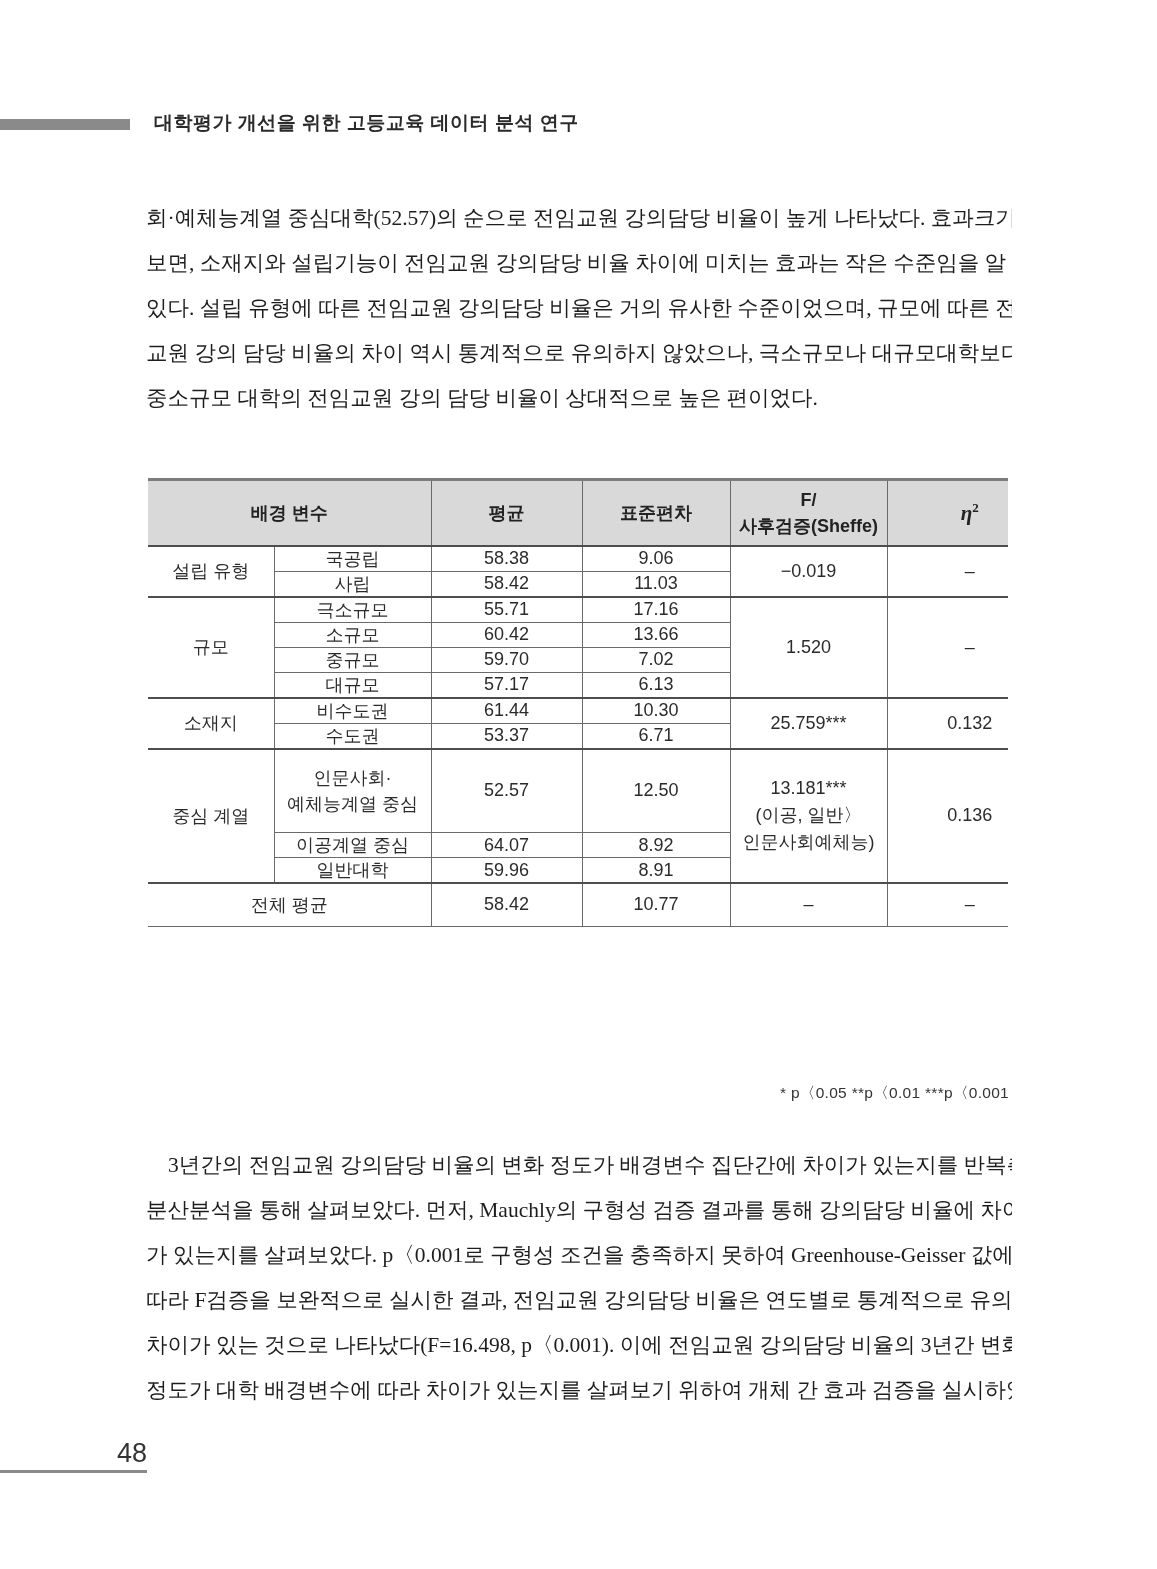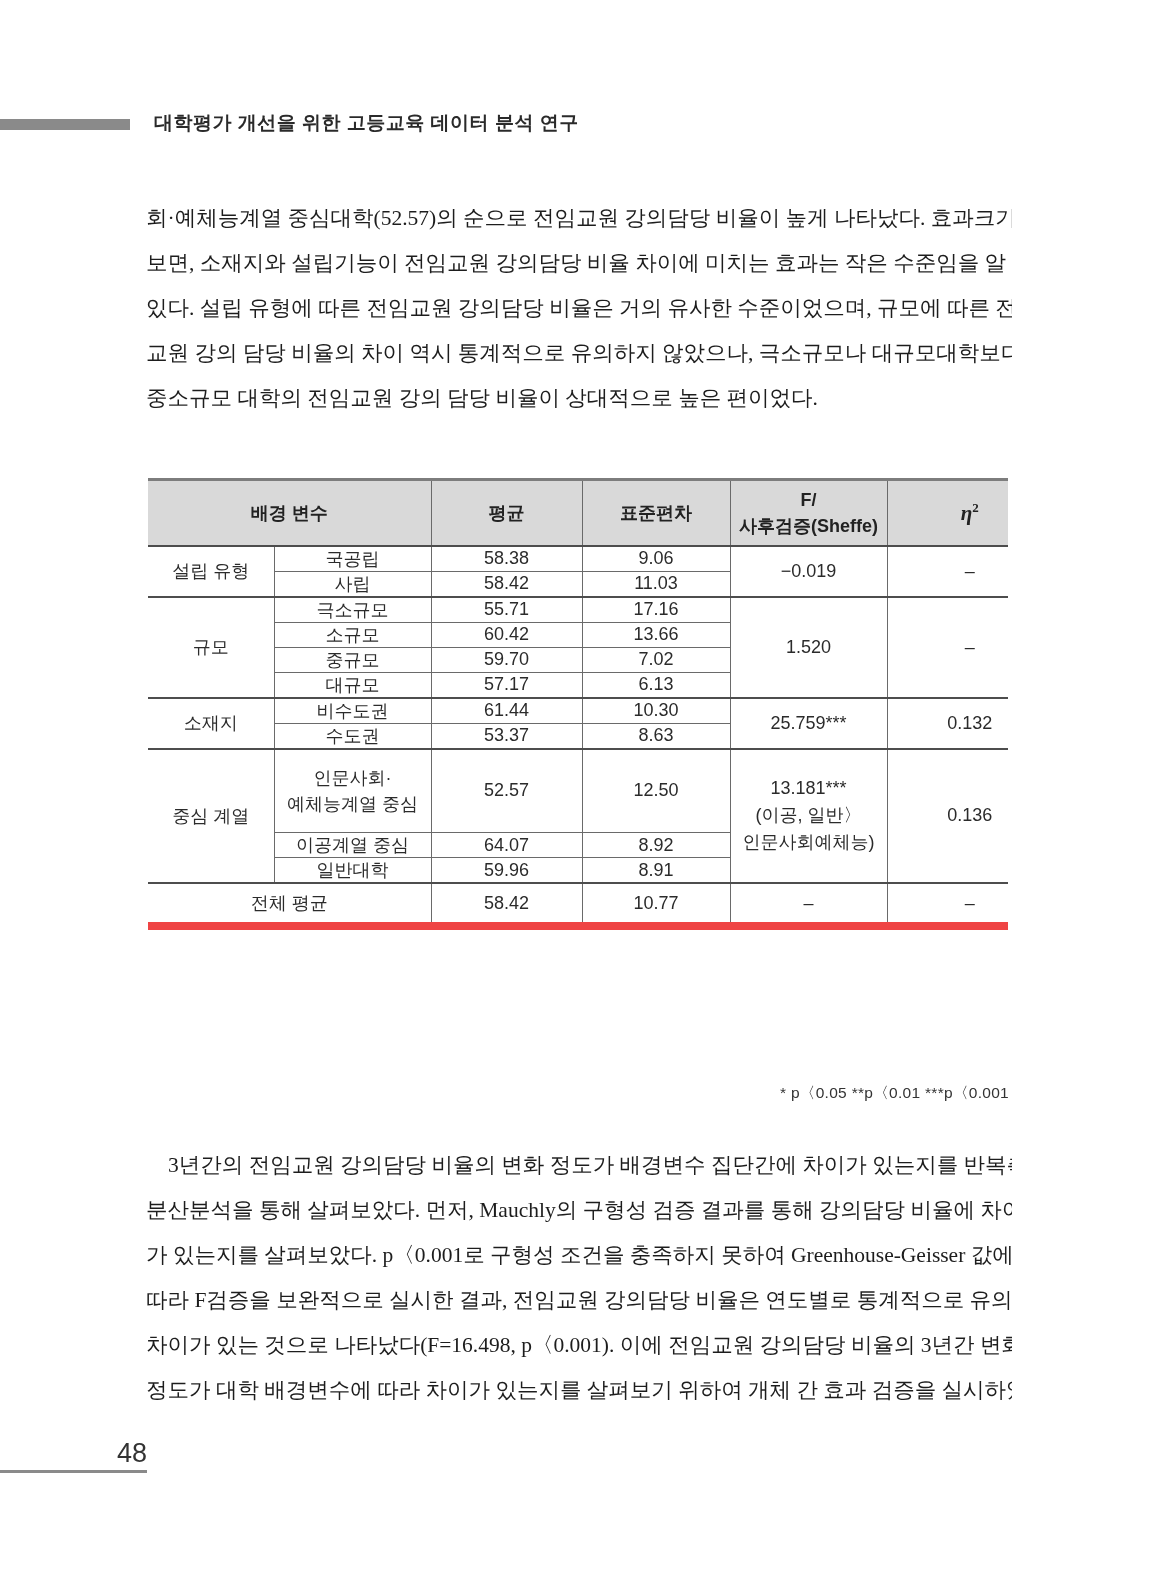--- a/index.html
+++ b/index.html
@@ -21,21 +21,21 @@
   .pline.lastline{text-align-last:left;}
   .pline.indent{padding-left:22px;}
   #para1{top:196px;}
   #para2{top:1143px;}
 
   
   .table-title{position:absolute;top:441px;left:146px;width:866px;text-align:center;
     font-size:19px;font-weight:bold;color:#2a2a2a;}
   .table-wrap{position:absolute;top:478px;left:148px;width:861px;}
   table.stat{border-collapse:collapse;table-layout:fixed;width:860px;
-    border-top:3px solid #7d7d7d;border-bottom:8px solid #ef4444;}
+    border-top:3px solid #7d7d7d;border-bottom:1px solid #ef4444;}
   table.stat th,table.stat td{
     border:1px solid #6a6a6a;text-align:center;vertical-align:middle;
     font-size:18px;color:#2b2b2b;padding:0 4px;height:24px;box-sizing:border-box;
   }
   table.stat thead th{background:#d9d9d9;height:66px;font-weight:bold;color:#222;}
   table.stat .c-first{border-left:none;}
   table.stat .c-last{border-right:none;padding-left:48px;}
   table.stat tr.group-start td{border-top:2px solid #4d4d4d;}
   table.stat tr.r-tall td{height:84px;}
   table.stat tr.r-total td{height:43px;}
@@ -138,21 +138,21 @@
           <td rowspan="2" class="c-first">소재지</td>
           <td>비수도권</td>
           <td>61.44</td>
           <td>10.30</td>
           <td rowspan="2">25.759***</td>
           <td rowspan="2" class="c-last">0.132</td>
         </tr>
         <tr>
           <td>수도권</td>
           <td>53.37</td>
-          <td>8.63</td>
+          <td>6.71</td>
         </tr>
 
         <tr class="group-start r-tall">
           <td rowspan="3" class="c-first">중심 계열</td>
           <td class="two-line">
             <div>인문사회·</div>
             <div>예체능계열 중심</div>
           </td>
           <td>52.57</td>
           <td>12.50</td>

